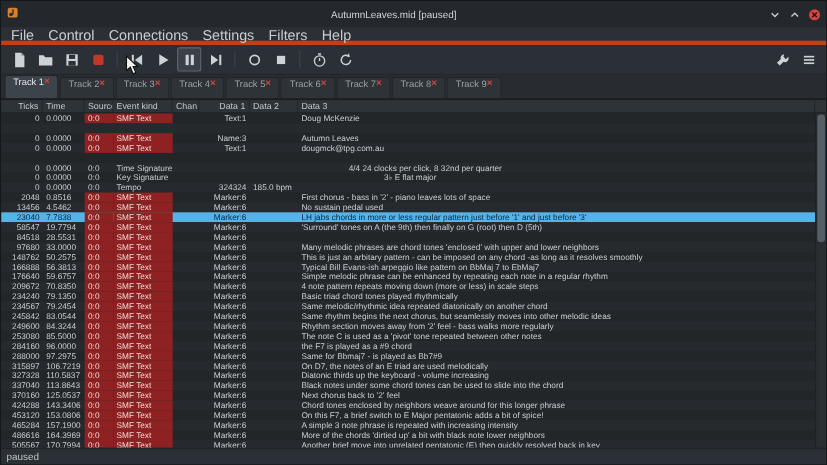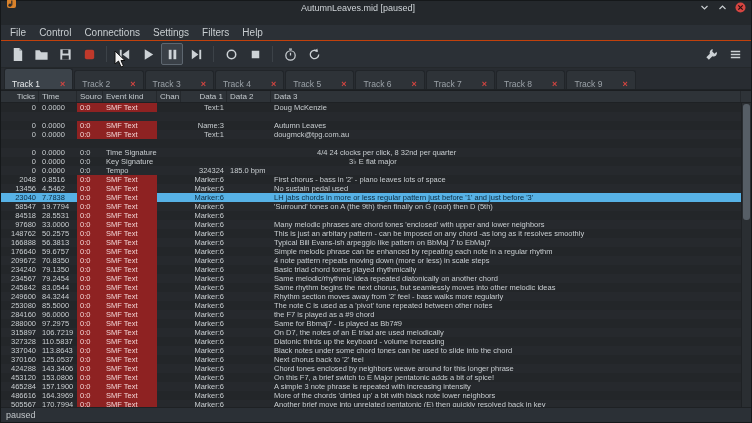--- a/index.html
+++ b/index.html
@@ -1,32 +1,32 @@
 <!DOCTYPE html>
 <html style="--accent: #3daee9; --selection-bg: #57b2e6; --selection-text: #0b2a3f; --event-red-bg: #8e2222; --event-red-text: #f2d3d3; --tab-close: #d64541;"><head>
 <meta charset="utf-8">
 <style>
   *{margin:0;padding:0;box-sizing:border-box}
   html,body{width:752px;height:423px;overflow:hidden;background:#1a1d1f}
   body{font-family:"Liberation Sans","DejaVu Sans",sans-serif;color:#c8cdd0}
   .window{width:752px;height:423px;display:flex;flex-direction:column;background:#2b3036;border:1px solid #15181a;position:relative}
-  .titlebar{height:16px;background:#24282c;display:flex;align-items:flex-end;padding:12px 5px;flex:0 0 auto;gap:4px}
+  .titlebar{height:16px;background:#24282c;display:flex;align-items:center;padding:12px 5px;flex:0 0 auto;gap:4px}
   .titlebar .title{flex:1;text-align:center;font-size:9px;color:#cfd4d8;white-space:nowrap}
   .winbtns{display:flex;gap:7px;align-items:center}
   .winbtn{width:11px;height:11px;display:flex;align-items:center;justify-content:center}
-  .menubar{height:16px;background:#2b3036;display:flex;align-items:center;padding:0 3px;gap:1px;font-size:10px;border-bottom:1px solid #c2410c;flex:0 0 auto}
+  .menubar{height:16px;background:#2b3036;display:flex;align-items:center;padding:0 3px;gap:1px;font-size:13px;border-bottom:4px solid #c2410c;flex:0 0 auto}
   .menu-item{padding:1px 6px;color:#c8cdd0}
   .toolbar{height:27px;background:#2b3036;display:flex;align-items:center;padding:0 5px;gap:2px;border-bottom:1px solid #24282b;flex:0 0 auto}
   .tbtn{width:22px;height:22px;display:flex;align-items:center;justify-content:center;border-radius:2px;border:1px solid transparent}
   .tbtn svg{width:15px;height:15px}
   .tbtn.pressed{background:#3a4047;border:1px solid #5e6770}
   .tsep{width:1px;height:16px;background:#3c4248;margin:0 4px}
   .tspacer{flex:1}
   .tabbar{height:22px;background:#282c31;display:flex;align-items:flex-end;padding:0 3px;gap:1px;border-bottom:1px solid #1e2225;flex:0 0 auto}
-  .tab{height:19px;display:flex;align-items:flex-end;gap:20px;padding:0 7px;background:#2e3338;border:1px solid #212529;border-bottom:none;border-radius:3px 3px 0 0;font-size:8.5px;color:#9aa1a7;white-space:nowrap}
+  .tab{height:19px;display:flex;align-items:flex-start;gap:0;padding:0 7px;background:#2e3338;border:1px solid #212529;border-bottom:none;border-radius:3px 3px 0 0;font-size:8.5px;color:#9aa1a7;white-space:nowrap}
   .tab.active{background:#3c434a;color:#e6e9eb;height:21px}
   .tabclose{color:var(--tab-close,#d64541);font-size:9px;font-weight:bold;line-height:1}
   .tablewrap{flex:1;display:flex;flex-direction:column;position:relative;background:#232629;overflow:hidden;border-top:1px solid #1b1e21}
   .thead{height:12px;display:flex;background:#2e3338;border-bottom:1px solid #1e2124;font-size:8px;color:#c3c9cd;flex:0 0 auto;padding-right:10px}
   .hcell{border-right:1px solid #24282c;padding:1px 3px;white-space:nowrap;overflow:hidden}
   .tbody{flex:1;overflow:hidden;padding-right:10px}
   .trow{display:flex;height:9px;line-height:9px;font-size:7.5px;white-space:nowrap}
   .trow.alt{background:#26292d}
   .trow.sel{background:var(--selection-bg,#57b2e6);color:var(--selection-text,#0b2a3f)}
   .cell{padding:0 3px;overflow:hidden;white-space:nowrap}

